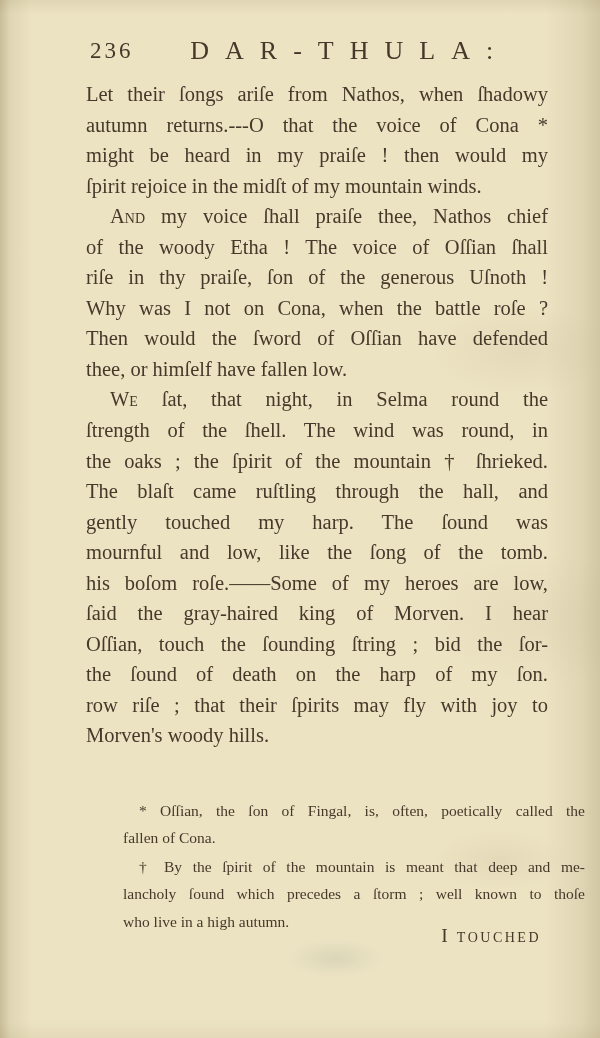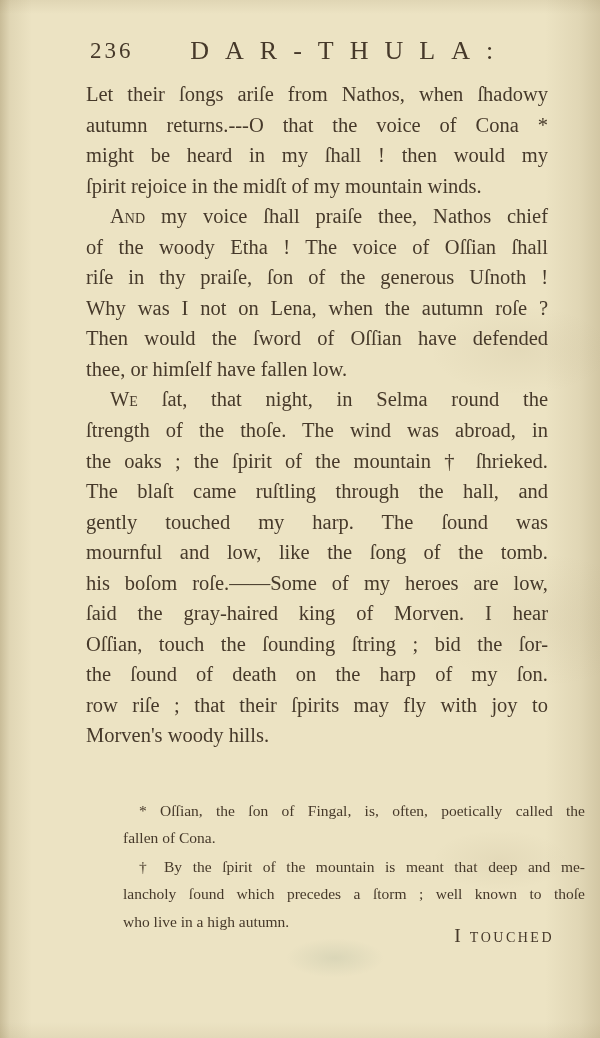--- a/index.html
+++ b/index.html
@@ -56,21 +56,21 @@
   }
   .footnote { margin-bottom: 1px; }
   .fn-line {
     text-align: justify;
     text-align-last: justify;
     min-height: 27.4px;
   }
   .fn-line.end { text-align-last: left; }
   .fn-line.indent { text-indent: 16px; }
   .catchword {
-    position: absolute; top: 924px; right: 46px;
+    position: absolute; top: 924px; right: 59px;
     font-size: 19.5px;
   }
   .catchword .sc {
     letter-spacing: 2.5px;
     margin-left: 9px;
     font-size: 20px;
   }
 </style>
 </head>
 <body>
@@ -79,34 +79,34 @@
 
   <div class="header">
     <span class="page-number">236</span>
     <span class="running-title">DAR-THULA:</span>
   </div>
 
   <div class="main-text">
       <div>
         <div class="line">Let their ſongs ariſe from Nathos, when ſhadowy</div>
         <div class="line">autumn returns.---O that the voice of Cona *</div>
-        <div class="line">might be heard in my ſhall ! then would my</div>
+        <div class="line">might be heard in my praiſe ! then would my</div>
         <div class="line end">ſpirit rejoice in the midſt of my mountain winds.</div>
       </div>
       <div>
         <div class="line indent"><span>A</span><span class="sc">nd</span> my voice ſhall praiſe thee, Nathos chief</div>
         <div class="line">of the woody Etha ! The voice of Oſſian ſhall</div>
         <div class="line">riſe in thy praiſe, ſon of the generous Uſnoth !</div>
-        <div class="line">Why was I not on Lena, when the autumn roſe ?</div>
+        <div class="line">Why was I not on Cona, when the battle roſe ?</div>
         <div class="line">Then would the ſword of Oſſian have defended</div>
         <div class="line end">thee, or himſelf have fallen low.</div>
       </div>
       <div>
         <div class="line indent"><span>W</span><span class="sc">e</span> ſat, that night, in Selma round the</div>
-        <div class="line">ſtrength of the thoſe. The wind was abroad, in</div>
+        <div class="line">ſtrength of the ſhell. The wind was round, in</div>
         <div class="line">the oaks ; the ſpirit of the mountain † ſhrieked.</div>
         <div class="line">The blaſt came ruſtling through the hall, and</div>
         <div class="line">gently touched my harp. The ſound was</div>
         <div class="line">mournful and low, like the ſong of the tomb.</div>
         <div class="line">his boſom roſe.——Some of my heroes are low,</div>
         <div class="line">ſaid the gray-haired king of Morven. I hear</div>
         <div class="line">Oſſian, touch the ſounding ſtring ; bid the ſor-</div>
         <div class="line">the ſound of death on the harp of my ſon.</div>
         <div class="line">row riſe ; that their ſpirits may fly with joy to</div>
         <div class="line end">Morven's woody hills.</div>

